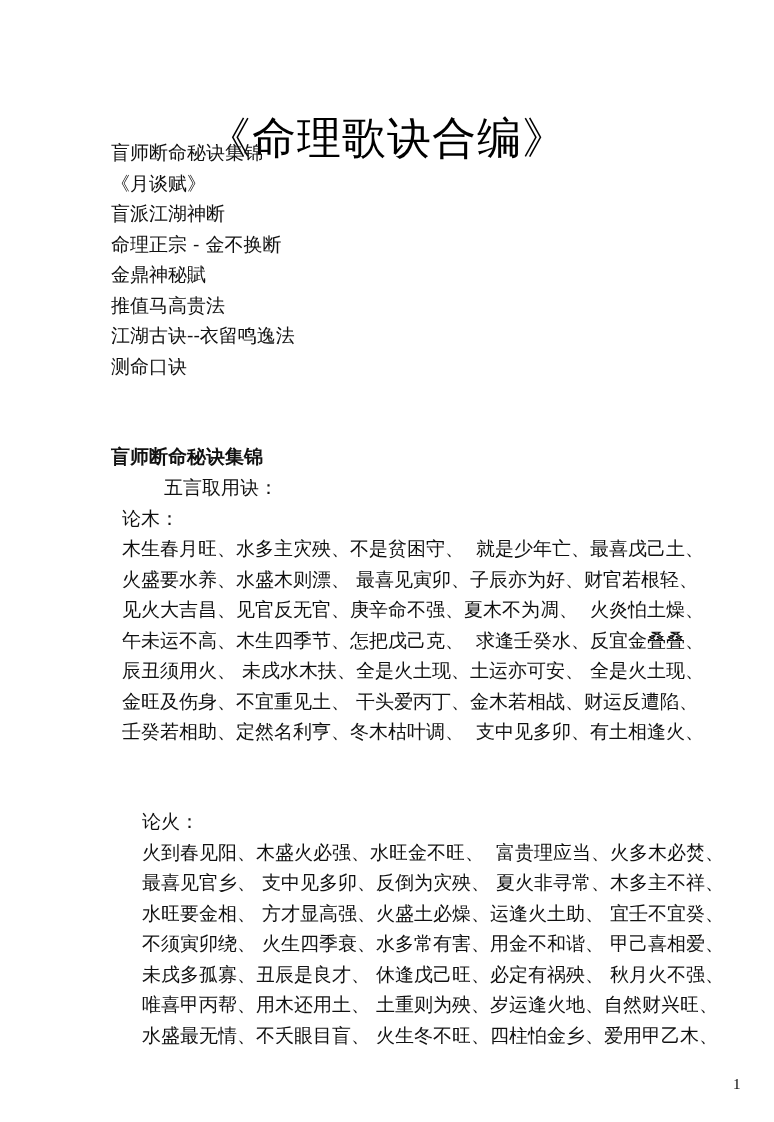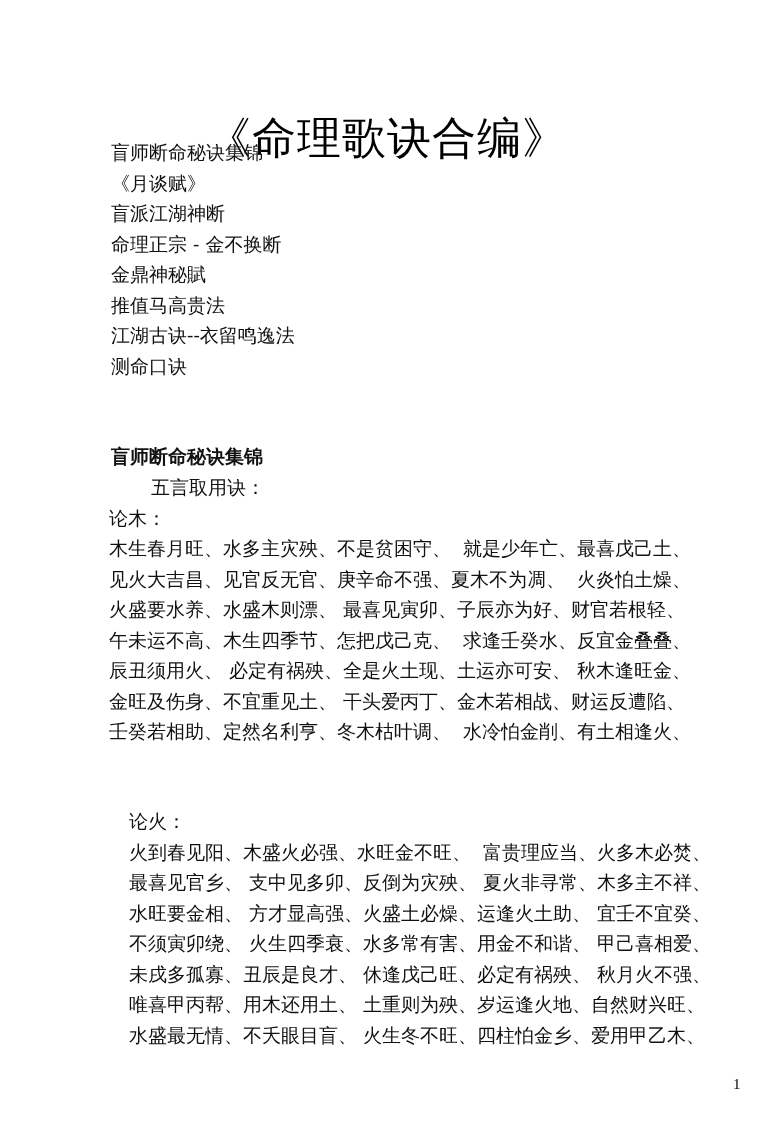--- a/index.html
+++ b/index.html
@@ -5,21 +5,21 @@
     html, body { margin: 0; padding: 0; background: #ffffff; }
     body { width: 774px; height: 1122px; position: relative; overflow: hidden;
            font-family: "DejaVu Serif", "Liberation Serif", serif; color: #111; }
     .title { position: absolute; top: 78px; left: 0; width: 774px; text-align: center;
              font-family: "DejaVu Sans", "Liberation Sans", sans-serif;
              font-size: 44px; line-height: 56px; font-weight: normal; color: #000; letter-spacing: 1px; margin-top: 32px; }
     .toc { position: absolute; top: 137px; left: 111px; margin: 0; padding: 0; list-style: none; }
     .toc li { font-size: 19px; line-height: 30.5px; height: 30.5px; white-space: nowrap; }
     .section-heading { position: absolute; top: 441px; left: 111px; font-size: 19px; line-height: 30px;
                        font-weight: bold; font-family: "DejaVu Sans", "Liberation Sans", sans-serif; }
-    .block { position: absolute; left: 109px; width: 640px; }
+    .block { position: absolute; left: 122px; width: 640px; }
     .line { font-size: 19px; line-height: 30.5px; height: 30.5px; white-space: pre; }
     .indent { padding-left: 42px; }
     .page-number { position: absolute; top: 1076px; left: 733px; font-size: 15px;
                    font-family: "Liberation Serif", serif; color: #000; }
   </style>
 </head>
 <body>
 
 <div>
   <div class="title">《命理歌诀合编》</div>
@@ -34,26 +34,26 @@
     <li>江湖古诀--衣留鸣逸法</li>
     <li>测命口诀</li>
   </ul>
 
   <div class="section-heading">盲师断命秘诀集锦</div>
 
   <div class="block" style="top:472px;">
     <div class="line indent">五言取用诀：</div>
     <div class="line">论木：</div>
     <div class="line">木生春月旺、水多主灾殃、不是贫困守、  就是少年亡、最喜戊己土、</div>
+    <div class="line">火盛要水养、水盛木则漂、 最喜见寅卯、子辰亦为好、财官若根轻、</div>
     <div class="line">见火大吉昌、见官反无官、庚辛命不强、夏木不为凋、  火炎怕土燥、</div>
-    <div class="line">火盛要水养、水盛木则漂、 最喜见寅卯、子辰亦为好、财官若根轻、</div>
     <div class="line">午未运不高、木生四季节、怎把戊己克、  求逢壬癸水、反宜金叠叠、</div>
-    <div class="line">辰丑须用火、 必定有祸殃、全是火土现、土运亦可安、 秋木逢旺金、</div>
+    <div class="line">辰丑须用火、 未戌水木扶、全是火土现、土运亦可安、 全是火土现、</div>
     <div class="line">金旺及伤身、不宜重见土、 干头爱丙丁、金木若相战、财运反遭陷、</div>
-    <div class="line">壬癸若相助、定然名利亨、冬木枯叶调、  水冷怕金削、有土相逢火、</div>
+    <div class="line">壬癸若相助、定然名利亨、冬木枯叶调、  支中见多卯、有土相逢火、</div>
   </div>
 
   <div class="block" style="top:806px;margin-left:20px;">
     <div class="line">论火：</div>
     <div class="line">火到春见阳、木盛火必强、水旺金不旺、  富贵理应当、火多木必焚、</div>
     <div class="line">最喜见官乡、 支中见多卯、反倒为灾殃、 夏火非寻常、木多主不祥、</div>
     <div class="line">水旺要金相、 方才显高强、火盛土必燥、运逢火土助、 宜壬不宜癸、</div>
     <div class="line">不须寅卯绕、 火生四季衰、水多常有害、用金不和谐、 甲己喜相爱、</div>
     <div class="line">未戌多孤寡、丑辰是良才、 休逢戊己旺、必定有祸殃、 秋月火不强、</div>
     <div class="line">唯喜甲丙帮、用木还用土、 土重则为殃、岁运逢火地、自然财兴旺、</div>

